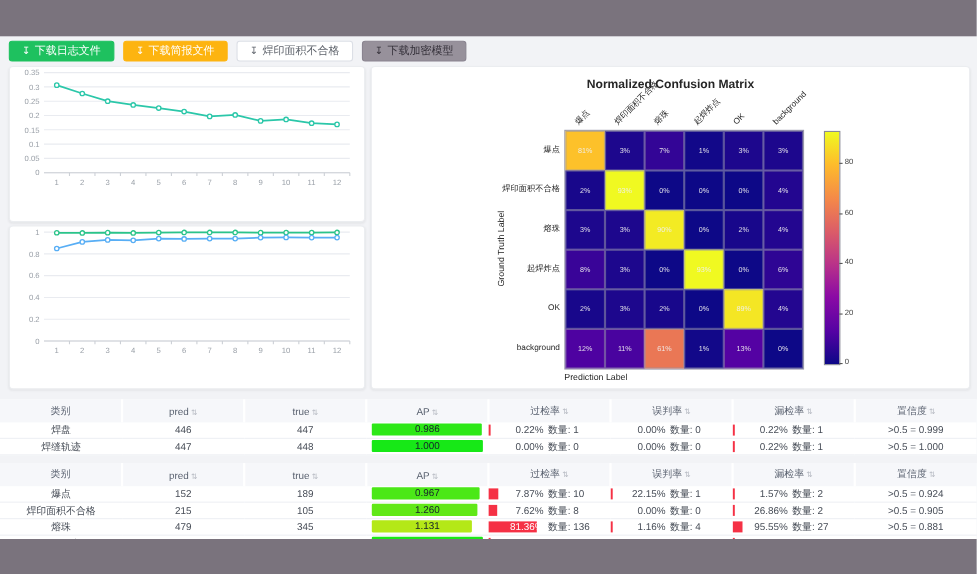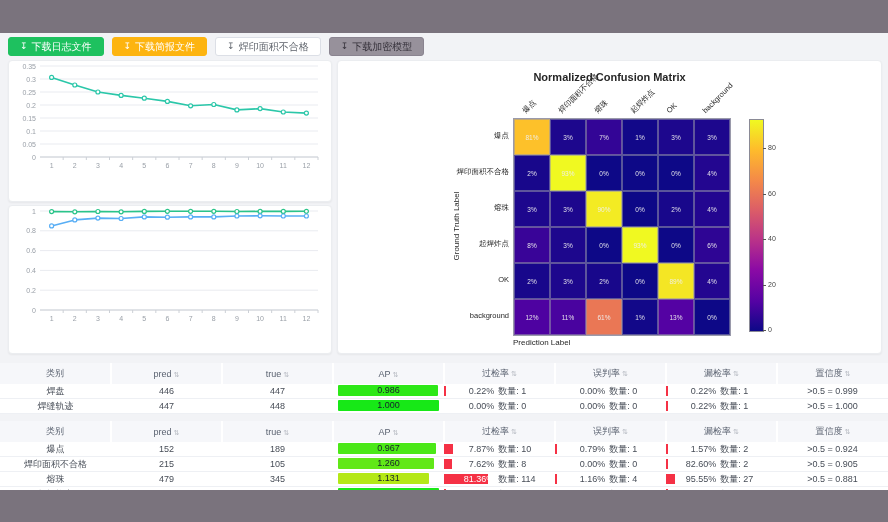--- a/index.html
+++ b/index.html
@@ -464,21 +464,21 @@
             <td>
               <div class="rate-wrap">
                 <div class="rate-bar" style="width: 7.87%; min-width: 2px;"></div>
                 <span class="rate-pct">7.87%</span>
                 <span class="rate-cnt">数量: 10</span>
               </div>
             </td>
             <td>
               <div class="rate-wrap">
                 <div class="rate-bar" style="width: 0.79%; min-width: 2px;"></div>
-                <span class="rate-pct">0.79%</span>
+                <span class="rate-pct">22.15%</span>
                 <span class="rate-cnt">数量: 1</span>
               </div>
             </td>
             <td>
               <div class="rate-wrap">
                 <div class="rate-bar" style="width: 1.57%; min-width: 2px;"></div>
                 <span class="rate-pct">1.57%</span>
                 <span class="rate-cnt">数量: 2</span>
               </div>
             </td>
@@ -500,38 +500,38 @@
             </td>
             <td>
               <div class="rate-wrap">
                 <span class="rate-pct">0.00%</span>
                 <span class="rate-cnt">数量: 0</span>
               </div>
             </td>
             <td>
               <div class="rate-wrap">
                 <div class="rate-bar" style="width: 1.9%; min-width: 2px;"></div>
-                <span class="rate-pct">82.60%</span>
+                <span class="rate-pct">26.86%</span>
                 <span class="rate-cnt">数量: 2</span>
               </div>
             </td>
             <td>&gt;0.5 = 0.905</td>
           </tr>
           <tr>
             <td>熔珠</td>
             <td>479</td>
             <td>345</td>
             <td>
               <div class="ap-wrap"><div class="ap-bar" style="width: 90%; background: rgb(180, 232, 23);"></div><span class="ap-text">1.131</span></div>
             </td>
             <td>
               <div class="rate-wrap">
                 <div class="rate-bar" style="width: 39.42%; min-width: 2px;"></div>
                 <span class="rate-pct white-txt">81.36%</span>
-                <span class="rate-cnt">数量: 114</span>
+                <span class="rate-cnt">数量: 136</span>
               </div>
             </td>
             <td>
               <div class="rate-wrap">
                 <div class="rate-bar" style="width: 1.16%; min-width: 2px;"></div>
                 <span class="rate-pct">1.16%</span>
                 <span class="rate-cnt">数量: 4</span>
               </div>
             </td>
             <td>

